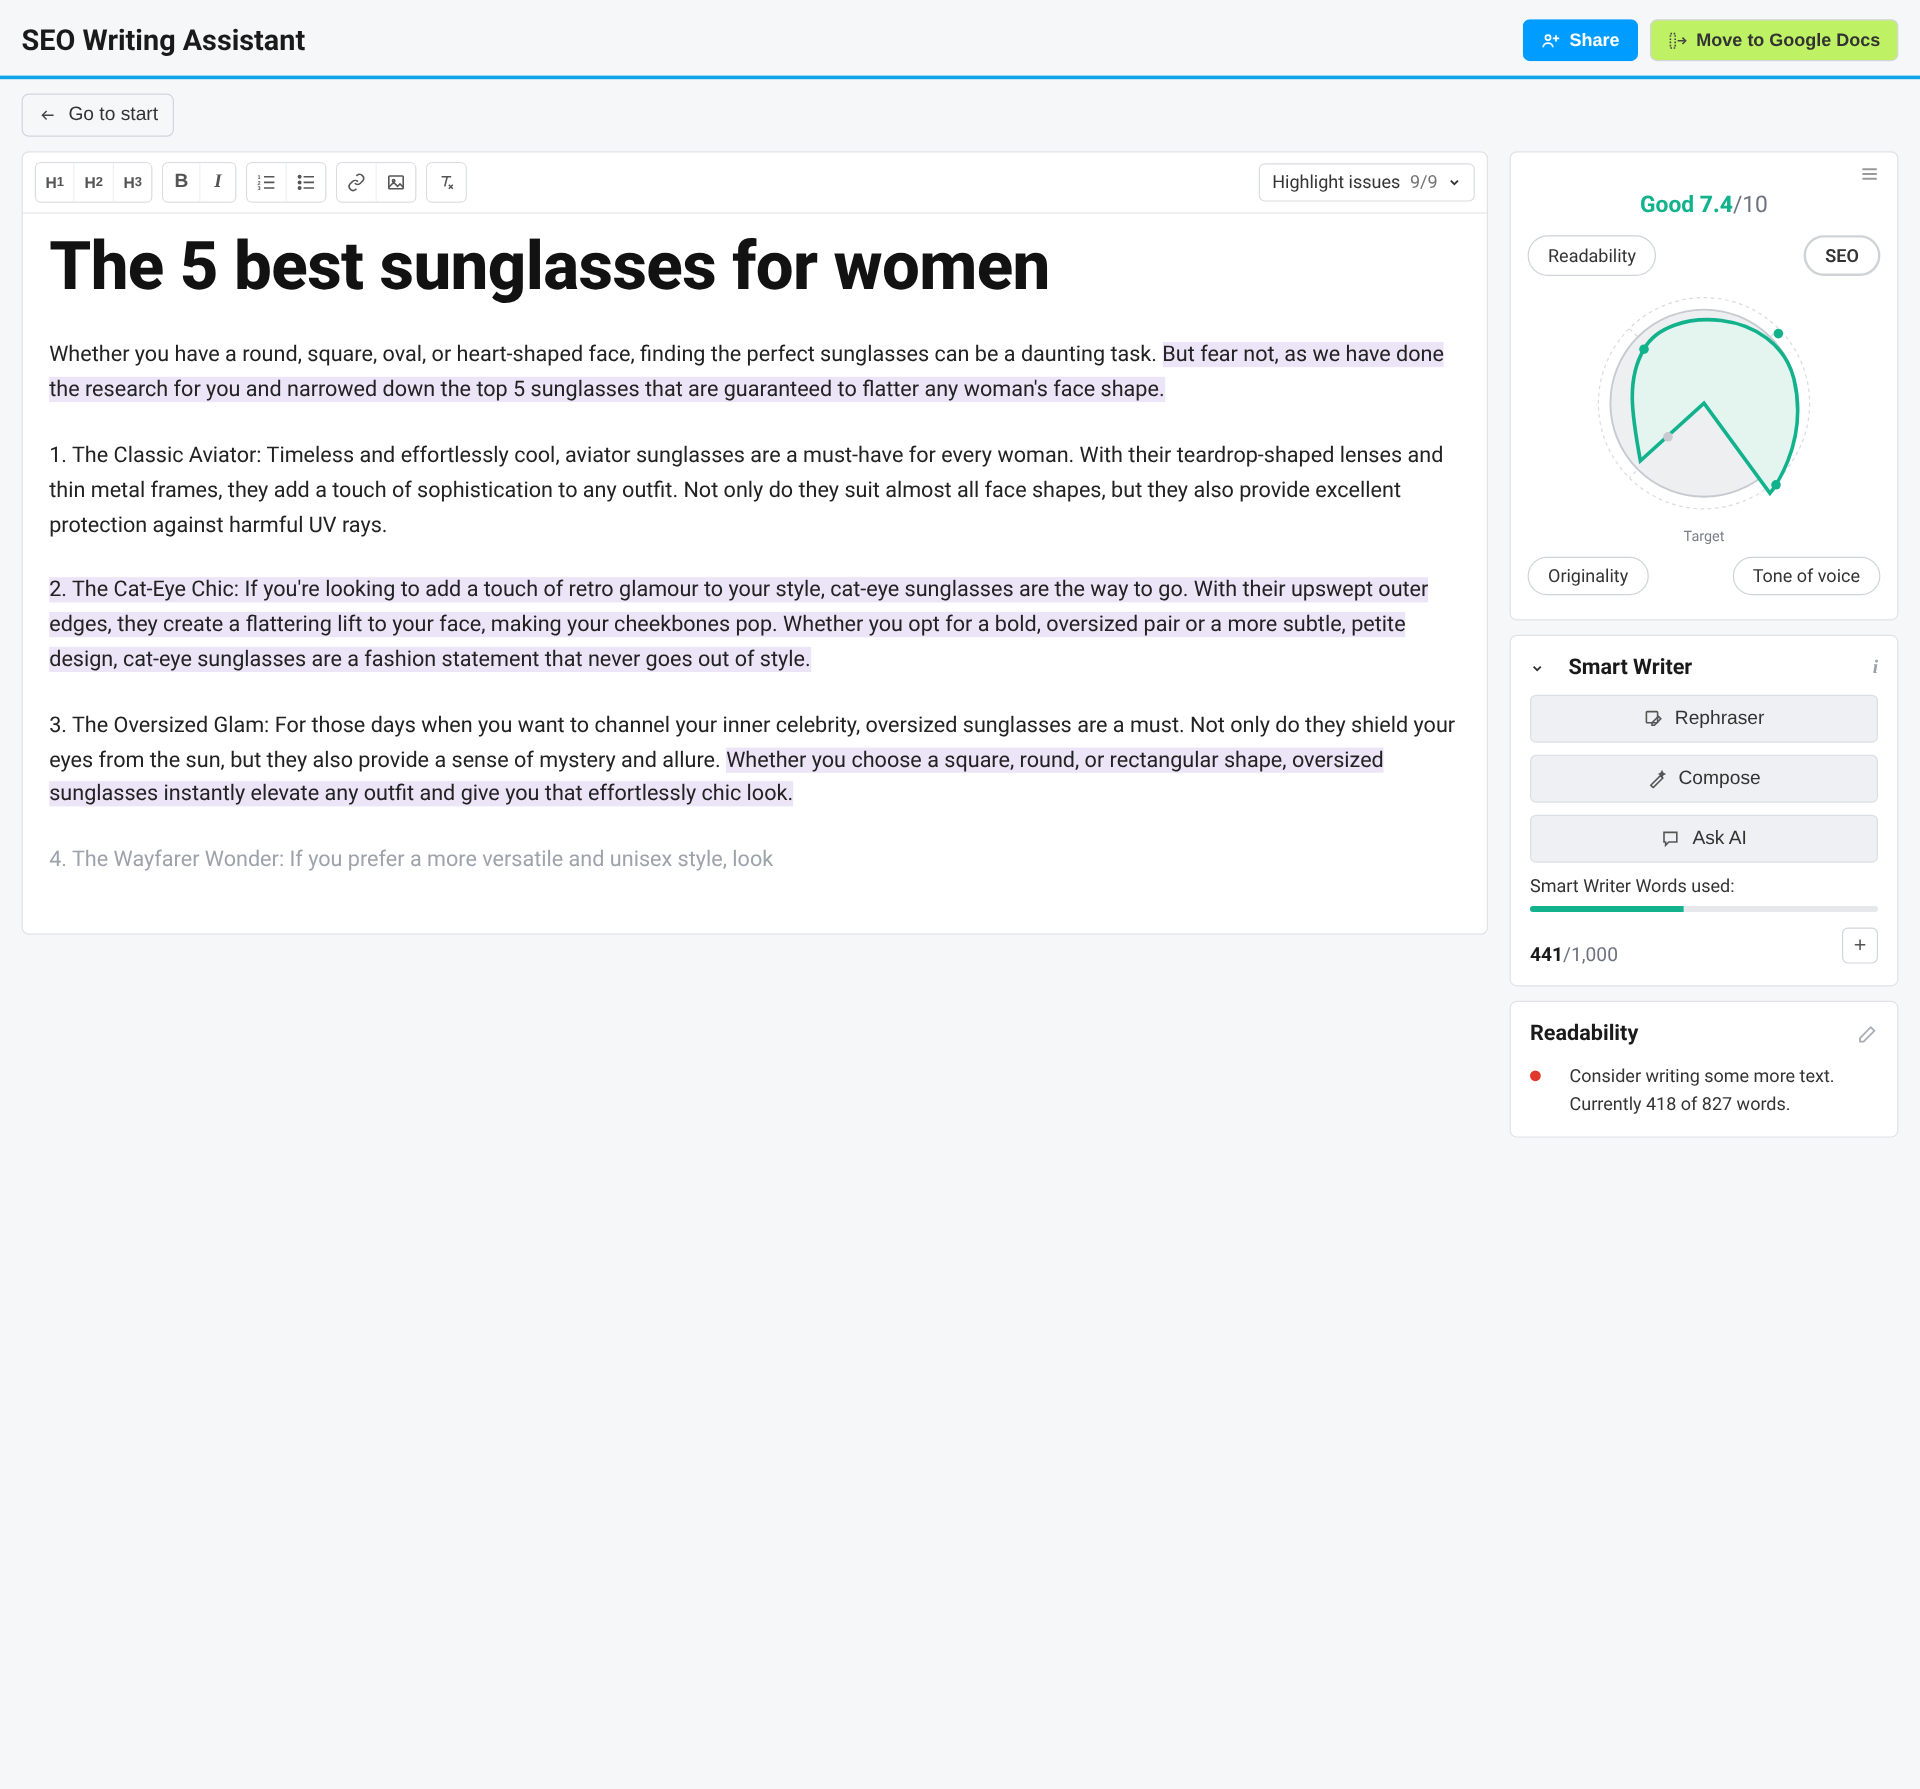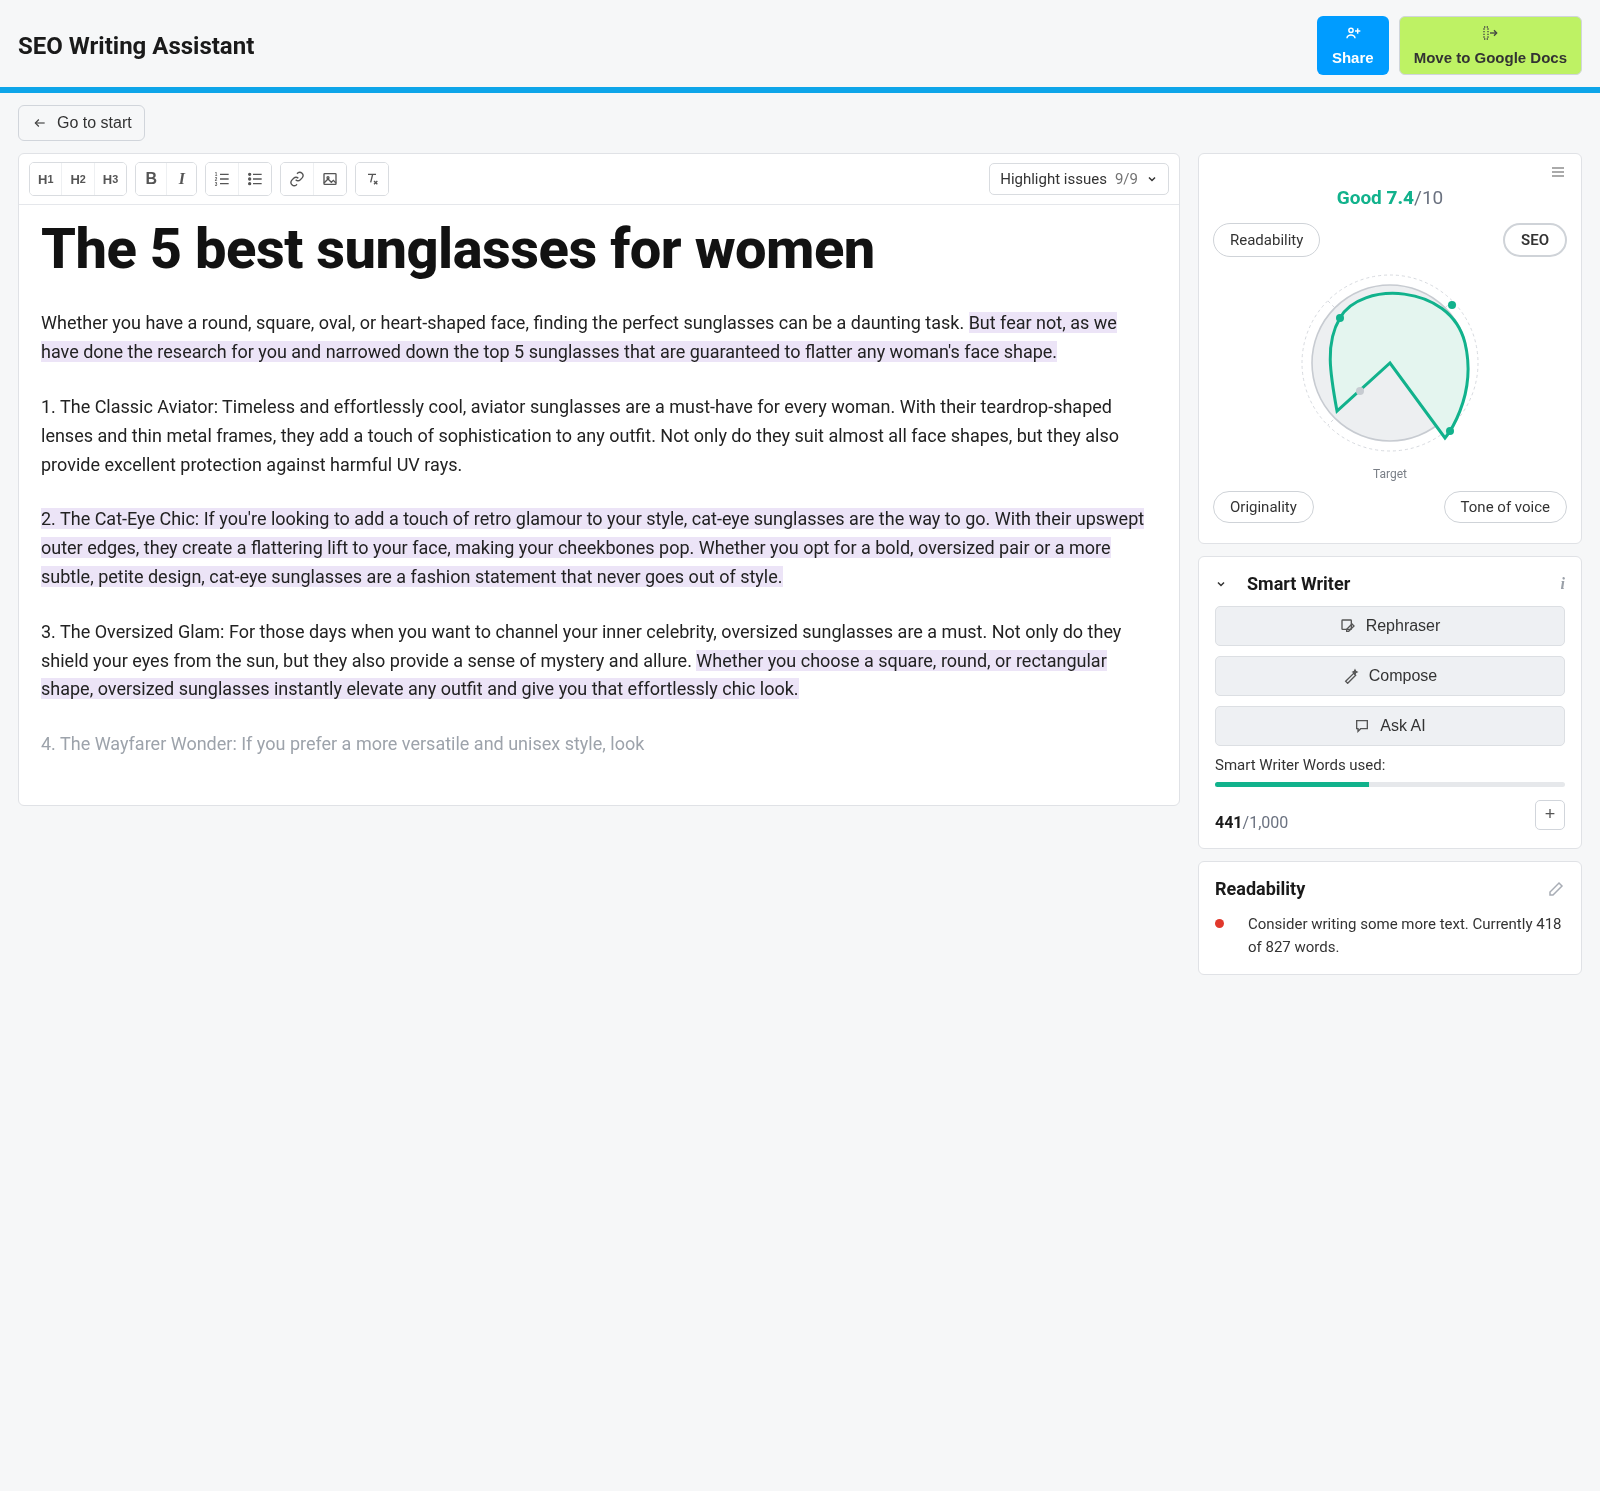--- a/index.html
+++ b/index.html
@@ -1,40 +1,40 @@
 <!DOCTYPE html>
 <html><head>
 <meta charset="utf-8">
 <style>
 * { box-sizing: border-box; margin: 0; padding: 0; }
 body { font-family: -apple-system, BlinkMacSystemFont, "Segoe UI", Roboto, Helvetica, Arial, sans-serif; background: #f6f7f8; color: #1a1a1a; }
-.header { display: flex; align-items: center; justify-content: space-between; padding: 16px 18px 12px; border-bottom: 6px solid #0ea5e9; background: #f6f7f8; }
+.header { display: flex; align-items: center; justify-content: space-between; padding: 16px 18px 12px; border-bottom: 3px solid #0ea5e9; background: #f6f7f8; }
 .header-title { font-size: 24px; font-weight: 700; color: #1a1a1a; }
 .header-actions { display: flex; gap: 10px; }
-.btn { display: inline-flex; align-items: center; gap: 8px; padding: 8px 14px; border-radius: 6px; font-size: 15px; cursor: pointer; border: 1px solid transparent; font-weight: 600; flex-direction: column; }
+.btn { display: inline-flex; align-items: center; gap: 8px; padding: 8px 14px; border-radius: 6px; font-size: 15px; cursor: pointer; border: 1px solid transparent; font-weight: 600; }
 .btn-primary { background: #009cff; color: #fff; }
 .btn-secondary { background: #bef264; border: 1px solid #d1d5db; color: #333; }
 .subheader { padding: 12px 18px; }
 .btn-back { background: #f6f7f8; border: 1px solid #d1d5db; color: #333; display: inline-flex; align-items: center; gap: 8px; padding: 8px 12px; border-radius: 6px; font-size: 16px; cursor: pointer; font-weight: 500; }
 .main { display: flex; gap: 18px; padding: 0 18px 18px; }
 .editor-col { flex: 1; min-width: 0; }
 .editor-card { background: #fff; border: 1px solid #e0e2e6; border-radius: 6px; }
 .toolbar { display: flex; align-items: center; padding: 8px 10px; border-bottom: 1px solid #e5e7eb; gap: 8px; }
 .tb-group { display: inline-flex; border: 1px solid #d9dce0; border-radius: 5px; overflow: hidden; }
 .tb-btn { background: #fff; border: none; padding: 6px 8px; font-size: 13px; font-weight: 700; color: #555; cursor: pointer; display: inline-flex; align-items: center; justify-content: center; min-width: 30px; height: 32px; }
 .tb-btn + .tb-btn { border-left: 1px solid #eef0f2; }
 .tb-spacer { flex: 1; }
 .highlight-select { display: inline-flex; align-items: center; gap: 8px; border: 1px solid #d9dce0; border-radius: 5px; padding: 6px 10px; font-size: 15px; color: #333; cursor: pointer; margin-left: 29px; }
 .highlight-select .count { color: #737373; }
 .editor-body { padding: 8px 22px 20px; font-size: 18px; line-height: 1.6; color: #222; }
 .editor-body h1 { font-size: 56px; line-height: 1.08; font-weight: 800; letter-spacing: -0.5px; margin: 6px 0 30px; color: #121212; }
 .editor-body p { margin: 0 0 26px; }
 .hl { background: #ece4f7; }
 .fade { color: #9da3ab; }
-.side-col { width: 384px; flex-shrink: 0; display: flex; flex-direction: column; gap: 12px; }
+.side-col { width: 324px; flex-shrink: 0; display: flex; flex-direction: column; gap: 12px; }
 .score-card { background: #fff; border: 1px solid #e0e2e6; border-radius: 6px; padding: 10px 14px 14px; }
 .score-head { display: flex; justify-content: flex-end; }
 .hamburger { cursor: pointer; color: #888; font-size: 20px; line-height: 1; }
 .score-line { text-align: center; font-size: 19px; margin: 6px 0 14px; color: #333; }
 .score-good { color: #11b28c; font-weight: 700; }
 .score-val { color: #11b28c; font-weight: 800; }
 .score-max { color: #6b7280; }
 .radar-wrap { position: relative; display: flex; justify-content: center; align-items: center; padding: 0 0 8px; }
 .pill-row { display: flex; justify-content: space-between; gap: 10px; margin-bottom: 6px; }
 .pill { display: inline-flex; align-items: center; justify-content: center; border: 1.5px solid #cfd3d8; border-radius: 18px; padding: 6px 16px; font-size: 15px; color: #333; cursor: pointer; background: #fff; }

